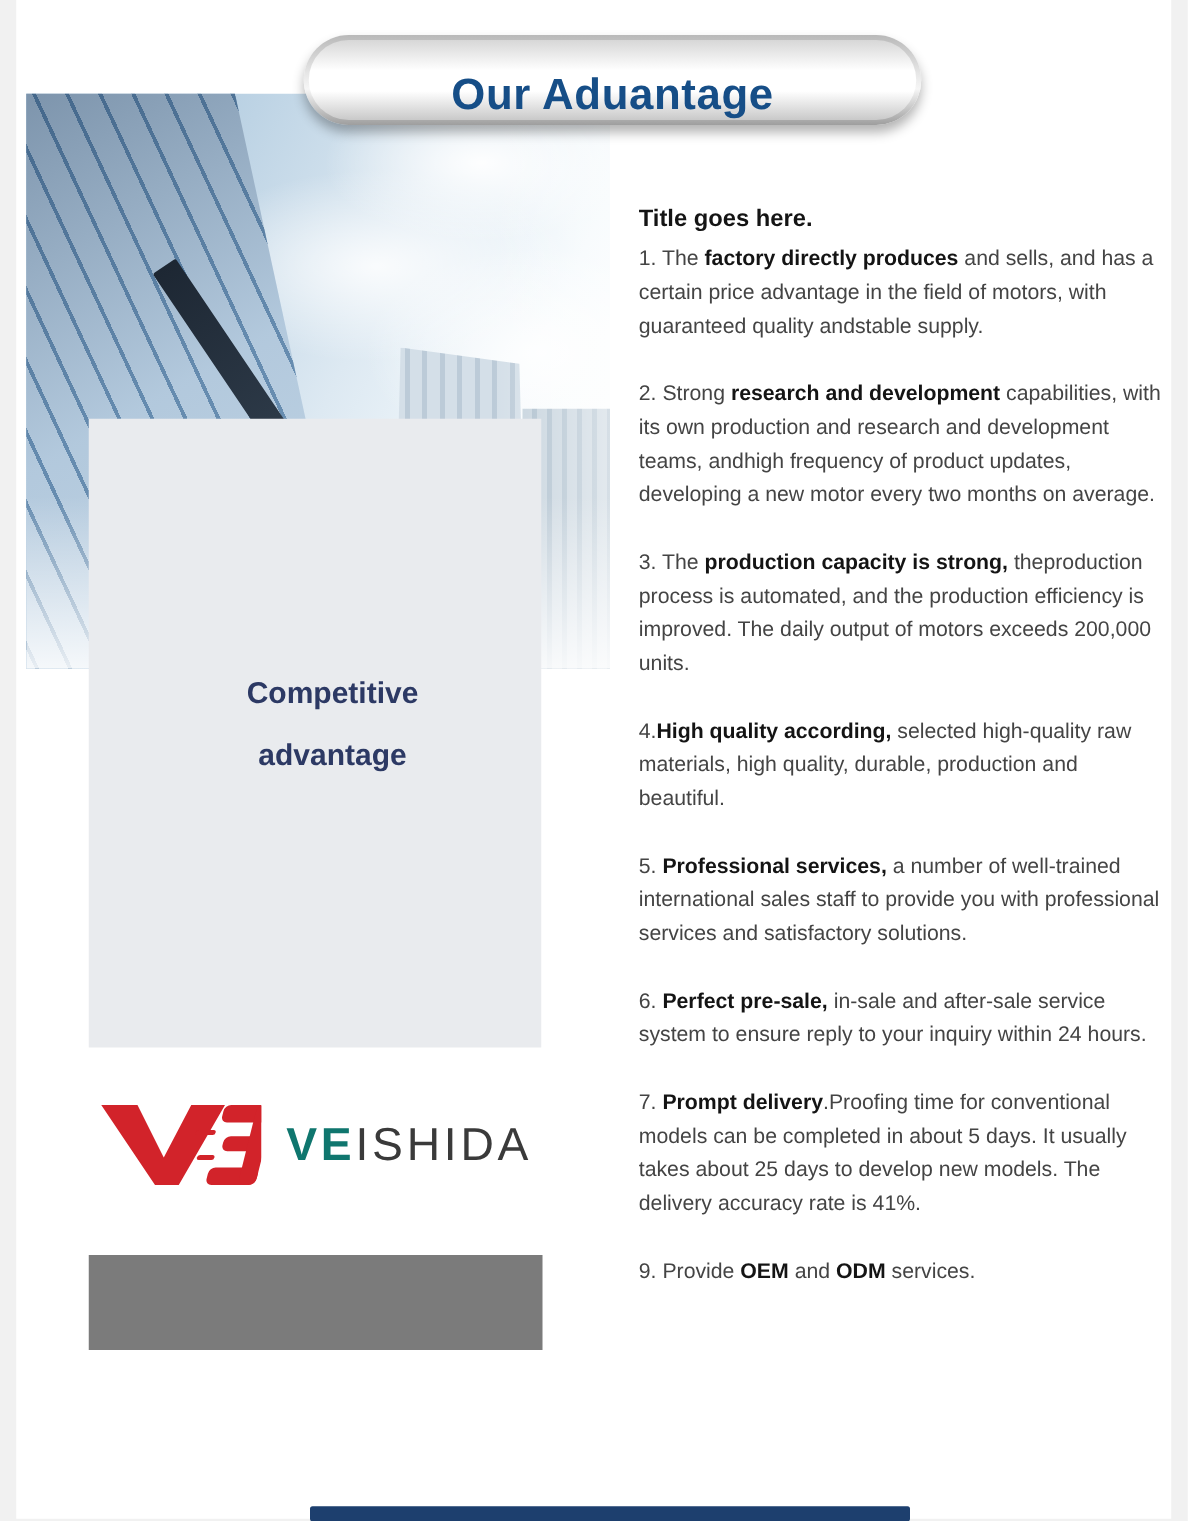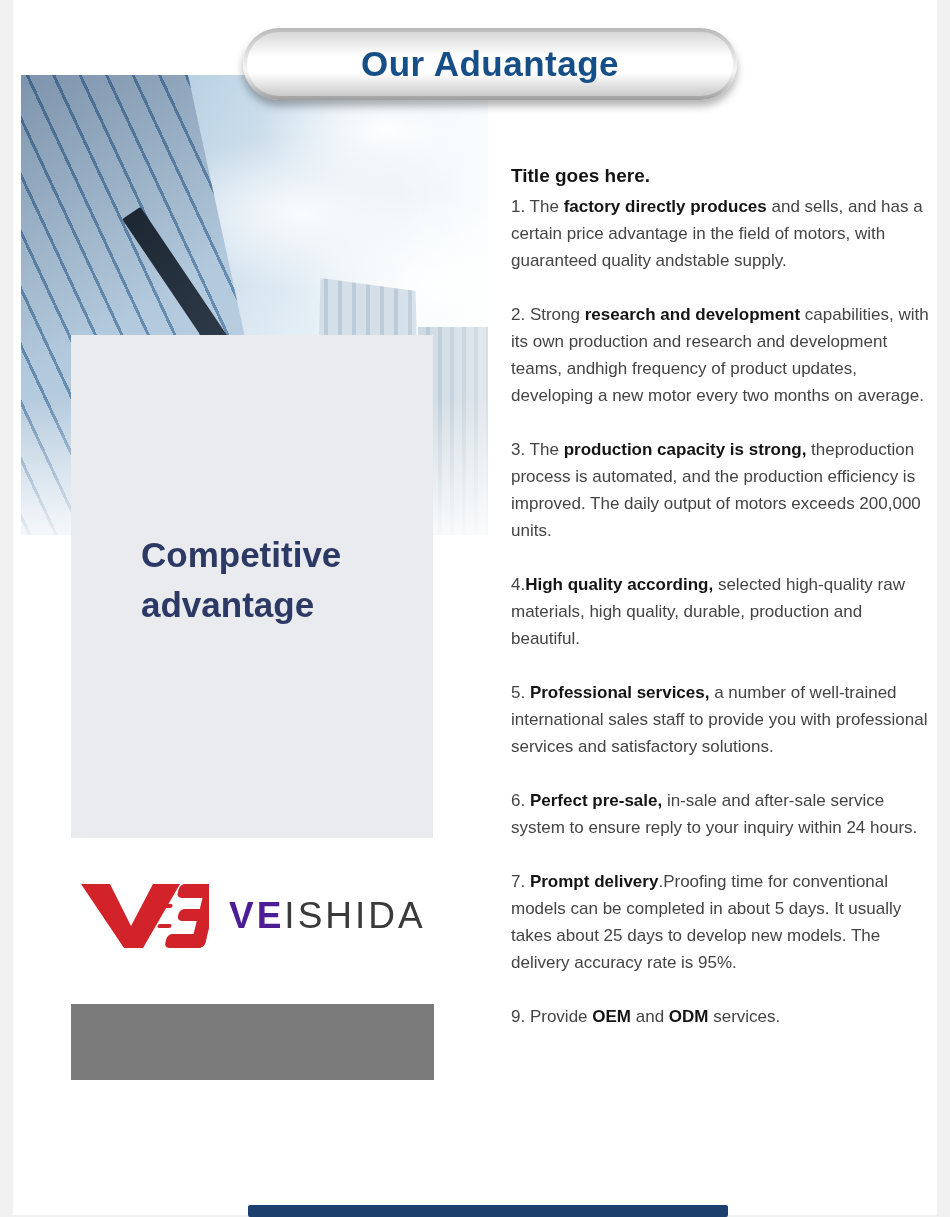--- a/index.html
+++ b/index.html
@@ -5,21 +5,21 @@
   html,body{margin:0;padding:0;background:#f1f1f1;font-family:"Liberation Sans",sans-serif;}
   #page{position:relative;width:950px;height:1217px;background:#f1f1f1;overflow:hidden;margin:0 auto;}
   #content{position:absolute;left:13px;top:0;width:924px;height:1215px;background:#ffffff;}
 
   
   .pill{position:absolute;left:230px;top:28px;width:494px;height:72px;border-radius:40px;
     background:linear-gradient(180deg,#b9b9b9 0%,#e9e9e9 45%,#f6f6f6 60%,#9e9e9e 100%);
     box-shadow:0 6px 9px rgba(0,0,0,.30);padding:0;z-index:5;box-sizing:border-box;}
   .pill-inner{position:absolute;left:4px;top:4px;right:4px;bottom:4px;border-radius:36px;
     background:linear-gradient(180deg,#d7d7d7 0%,#ffffff 38%,#ffffff 64%,#c9c9c9 100%);
-    display:flex;align-items:center;justify-content:center;}
+    display:flex;align-items:flex-end;justify-content:center;}
   .pill-title{font-size:35px;font-weight:bold;color:#164e87;letter-spacing:.5px;}
 
   
   .photo{position:absolute;left:8px;top:75px;width:467px;height:460px;overflow:hidden;z-index:1;
     background:linear-gradient(115deg,#9dbcd6 0%,#bed4e5 28%,#dde9f2 52%,#f3f9fc 74%,#ffffff 96%);}
   .clouds{position:absolute;inset:0;
     background:
       radial-gradient(180px 90px at 78% 12%,rgba(255,255,255,.95) 0%,rgba(255,255,255,0) 70%),
       radial-gradient(220px 110px at 60% 30%,rgba(255,255,255,.85) 0%,rgba(255,255,255,0) 70%),
       radial-gradient(200px 120px at 88% 45%,rgba(255,255,255,.9) 0%,rgba(255,255,255,0) 70%);}
@@ -35,26 +35,26 @@
     clip-path:polygon(6% 0,94% 5%,100% 100%,0 100%);}
   .bldg-r2{position:absolute;left:397px;top:252px;width:70px;height:210px;
     background:repeating-linear-gradient(90deg,#c6d3dd 0 8px,#adbfcd 8px 12px);}
   .photo-fade{position:absolute;inset:0;
     background:linear-gradient(180deg,rgba(255,255,255,0) 70%,rgba(255,255,255,.85) 100%),
                linear-gradient(90deg,rgba(255,255,255,0) 80%,rgba(255,255,255,.5) 100%);}
 
   
   .card{position:absolute;left:58px;top:335px;width:362px;height:503px;background:#e9ebee;z-index:2;box-sizing:border-box;
     padding:195px 0 0 70px;}
-  .card-title{font-size:35px;line-height:50px;font-weight:bold;color:#2c3964;width:250px;}
+  .card-title{font-size:24px;line-height:50px;font-weight:bold;color:#2c3964;width:250px;text-align:center;}
 
   
   .brand{position:absolute;left:66px;top:880px;display:flex;align-items:center;gap:20px;z-index:2;}
   .brand-name{font-size:37px;letter-spacing:3px;color:#3a3a3a;font-weight:400;}
-  .brand-name b{font-weight:700;color:#4c1d95;}
+  .brand-name b{font-weight:700;color:#0f766e;}
 
   .gray-rect{position:absolute;left:58px;top:1004px;width:363px;height:76px;background:#7b7b7b;z-index:2;}
 
   
   .col{position:absolute;left:498px;top:162px;width:422px;z-index:2;color:#444444;}
   .col h3{margin:0 0 4px 0;font-size:19px;line-height:27px;color:#141414;}
   .col p.adv{margin:0 0 27px 0;font-size:17px;line-height:27px;}
   .col p.adv b{color:#141414;}
 
   .bottom-bar{position:absolute;left:235px;top:1205px;width:480px;height:12px;background:#1d3f6e;z-index:4;border-radius:2px;}
@@ -105,21 +105,21 @@
 
     <div class="col">
       <h3>Title goes here.</h3>
       <div>
           <p class="adv"><span>1. The </span><b>factory directly produces</b><span> and sells, and has a certain price advantage in the field of motors, with guaranteed quality andstable supply.</span></p>
           <p class="adv"><span>2. Strong </span><b>research and development</b><span> capabilities, with its own production and research and development teams, andhigh frequency of product updates, developing a new motor every two months on average.</span></p>
           <p class="adv"><span>3. The </span><b>production capacity is strong,</b><span> theproduction process is automated, and the production efficiency is improved. The daily output of motors exceeds 200,000 units.</span></p>
           <p class="adv"><span>4.</span><b>High quality according,</b><span> selected high-quality raw materials, high quality, durable, production and beautiful.</span></p>
           <p class="adv"><span>5. </span><b>Professional services,</b><span> a number of well-trained international sales staff to provide you with professional services and satisfactory solutions.</span></p>
           <p class="adv"><span>6. </span><b>Perfect pre-sale,</b><span> in-sale and after-sale service system to ensure reply to your inquiry within 24 hours.</span></p>
-          <p class="adv"><span>7. </span><b>Prompt delivery</b><span>.Proofing time for conventional models can be completed in about 5 days. It usually takes about 25 days to develop new models. The delivery accuracy rate is 95%.</span></p>
+          <p class="adv"><span>7. </span><b>Prompt delivery</b><span>.Proofing time for conventional models can be completed in about 5 days. It usually takes about 25 days to develop new models. The delivery accuracy rate is 41%.</span></p>
           <p class="adv"><span>9. Provide </span><b>OEM</b><span> and </span><b>ODM</b><span> services.</span></p>
         </div>
     </div>
 
     <div class="bottom-bar"></div>
 
   </div>
 </div>
 
 </body></html>

